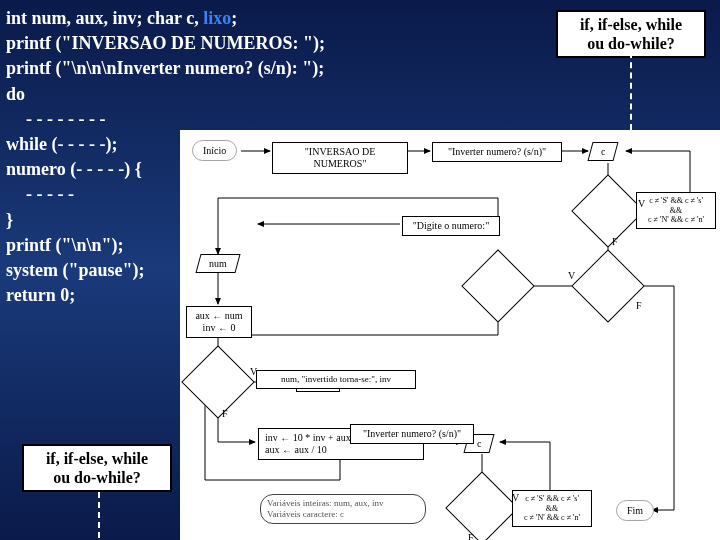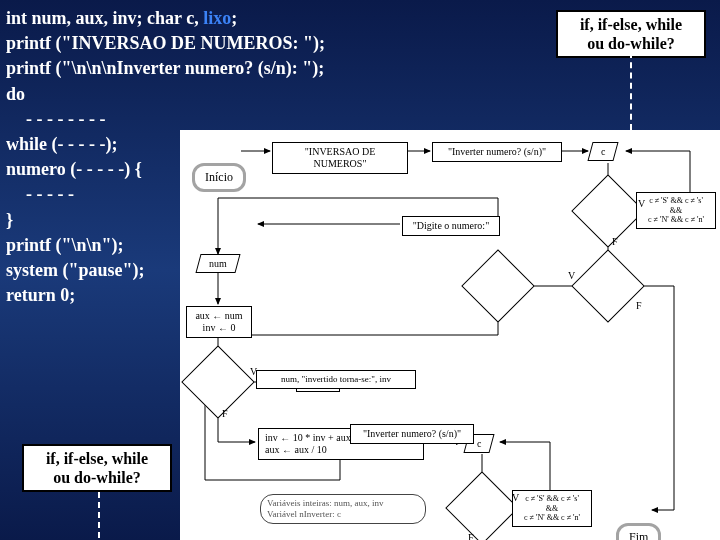--- a/index.html
+++ b/index.html
@@ -47,26 +47,25 @@
     left: 180px;
     width: 540px;
     height: 410px;
     background: #fff;
     font-family: "Times New Roman", serif;
     font-size: 10px;
     color: #000;
   }
   .fc-el { position: absolute; text-align: center; }
   .fc-term {
-    border: 3px solid #a3a3a3;
+    border: 1px solid #a3a3a3;
     border-radius: 12px;
     padding: 4px 10px;
     background: #fff;
-    font-size: 12px;
-    margin-top: 23px;
+    font-size: 10px;
   }
   .fc-box {
     border: 1px solid #000;
     padding: 3px 6px;
     background: #fff;
     font-size: 10px;
     line-height: 1.2;
   }
   .fc-io {
     border: 1px solid #000;
@@ -206,20 +205,20 @@
       <div class="fc-diamond"></div>
     </div>
   <div class="fc-el fc-box" style="left:332px; top:360px; width:80px; font-size:8px;"><span style="white-space:pre-line">c ≠ 'S' &amp;&amp; c ≠ 's'
 &amp;&amp;
 c ≠ 'N' &amp;&amp; c ≠ 'n'</span></div>
   <div class="fc-el fc-label" style="left:332px; top:362px;">V</div>
   <div class="fc-el fc-label" style="left:288px; top:402px;">F</div>
 
   <div class="fc-el fc-decl" style="left:80px; top:364px; width:166px;border-radius:13px;">
     <div>Variáveis inteiras: num, aux, inv</div>
-    <div>Variável nInverter: c</div>
+    <div>Variáveis caractere: c</div>
   </div>
 
   <div class="fc-el fc-box" style="left:170px; top:294px; width:124px;"><span>"Inverter numero? (s/n)"</span></div>
 
   <div class="fc-el fc-box" style="left:76px; top:240px; width:160px; font-size:9px; display:block"><span>num, "invertido torna-se:", inv</span></div>
 
 </div>
 
 </body></html>

